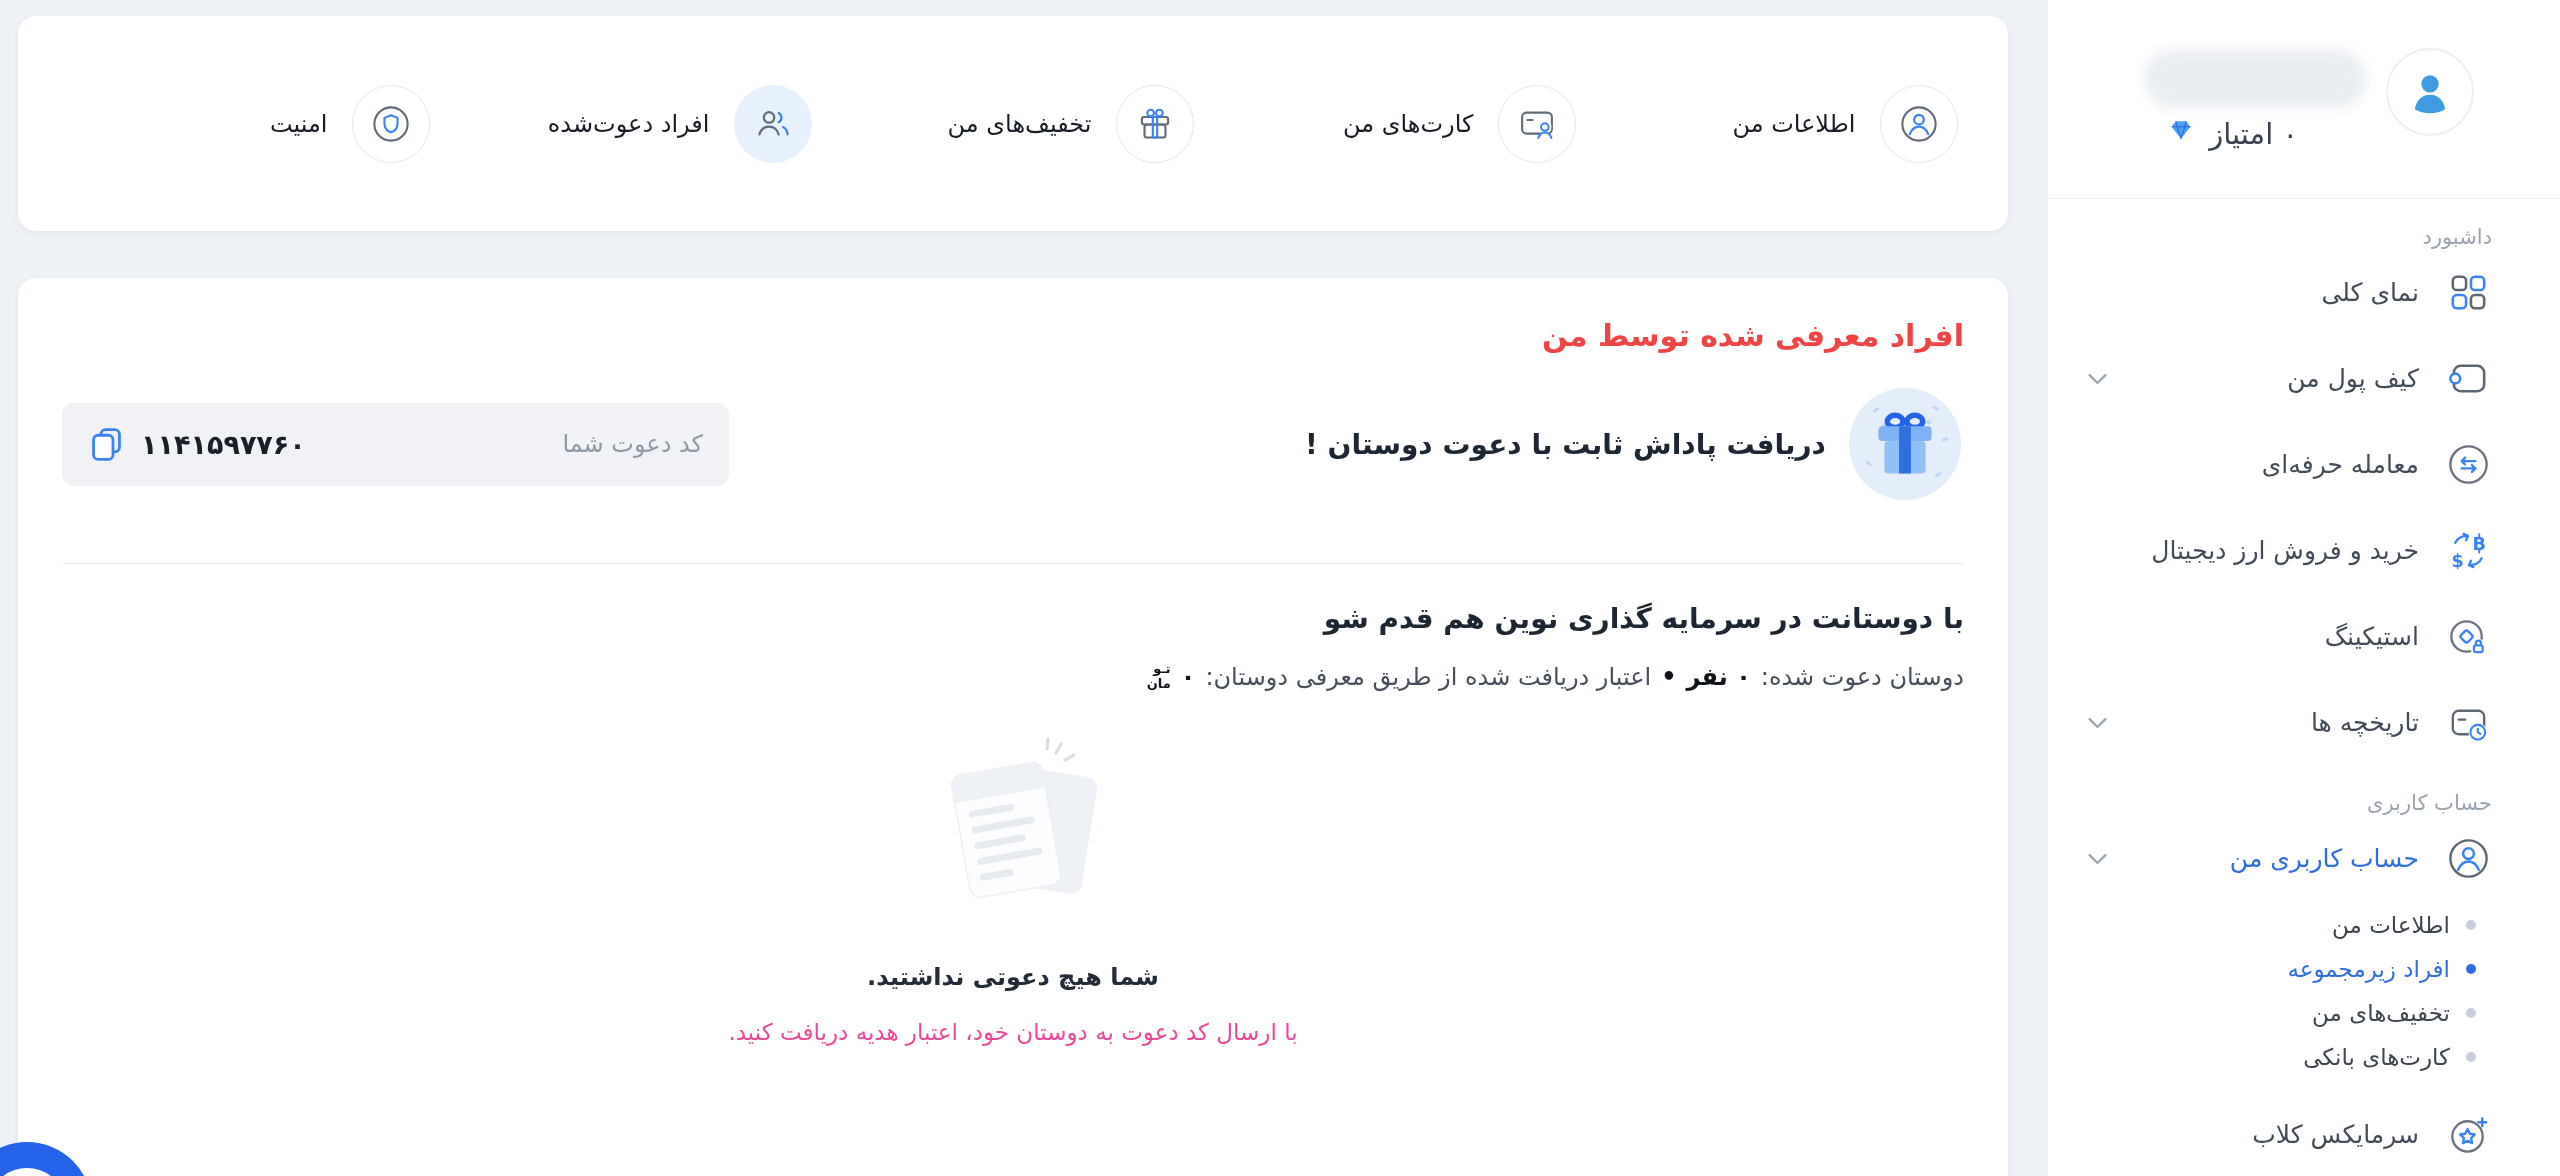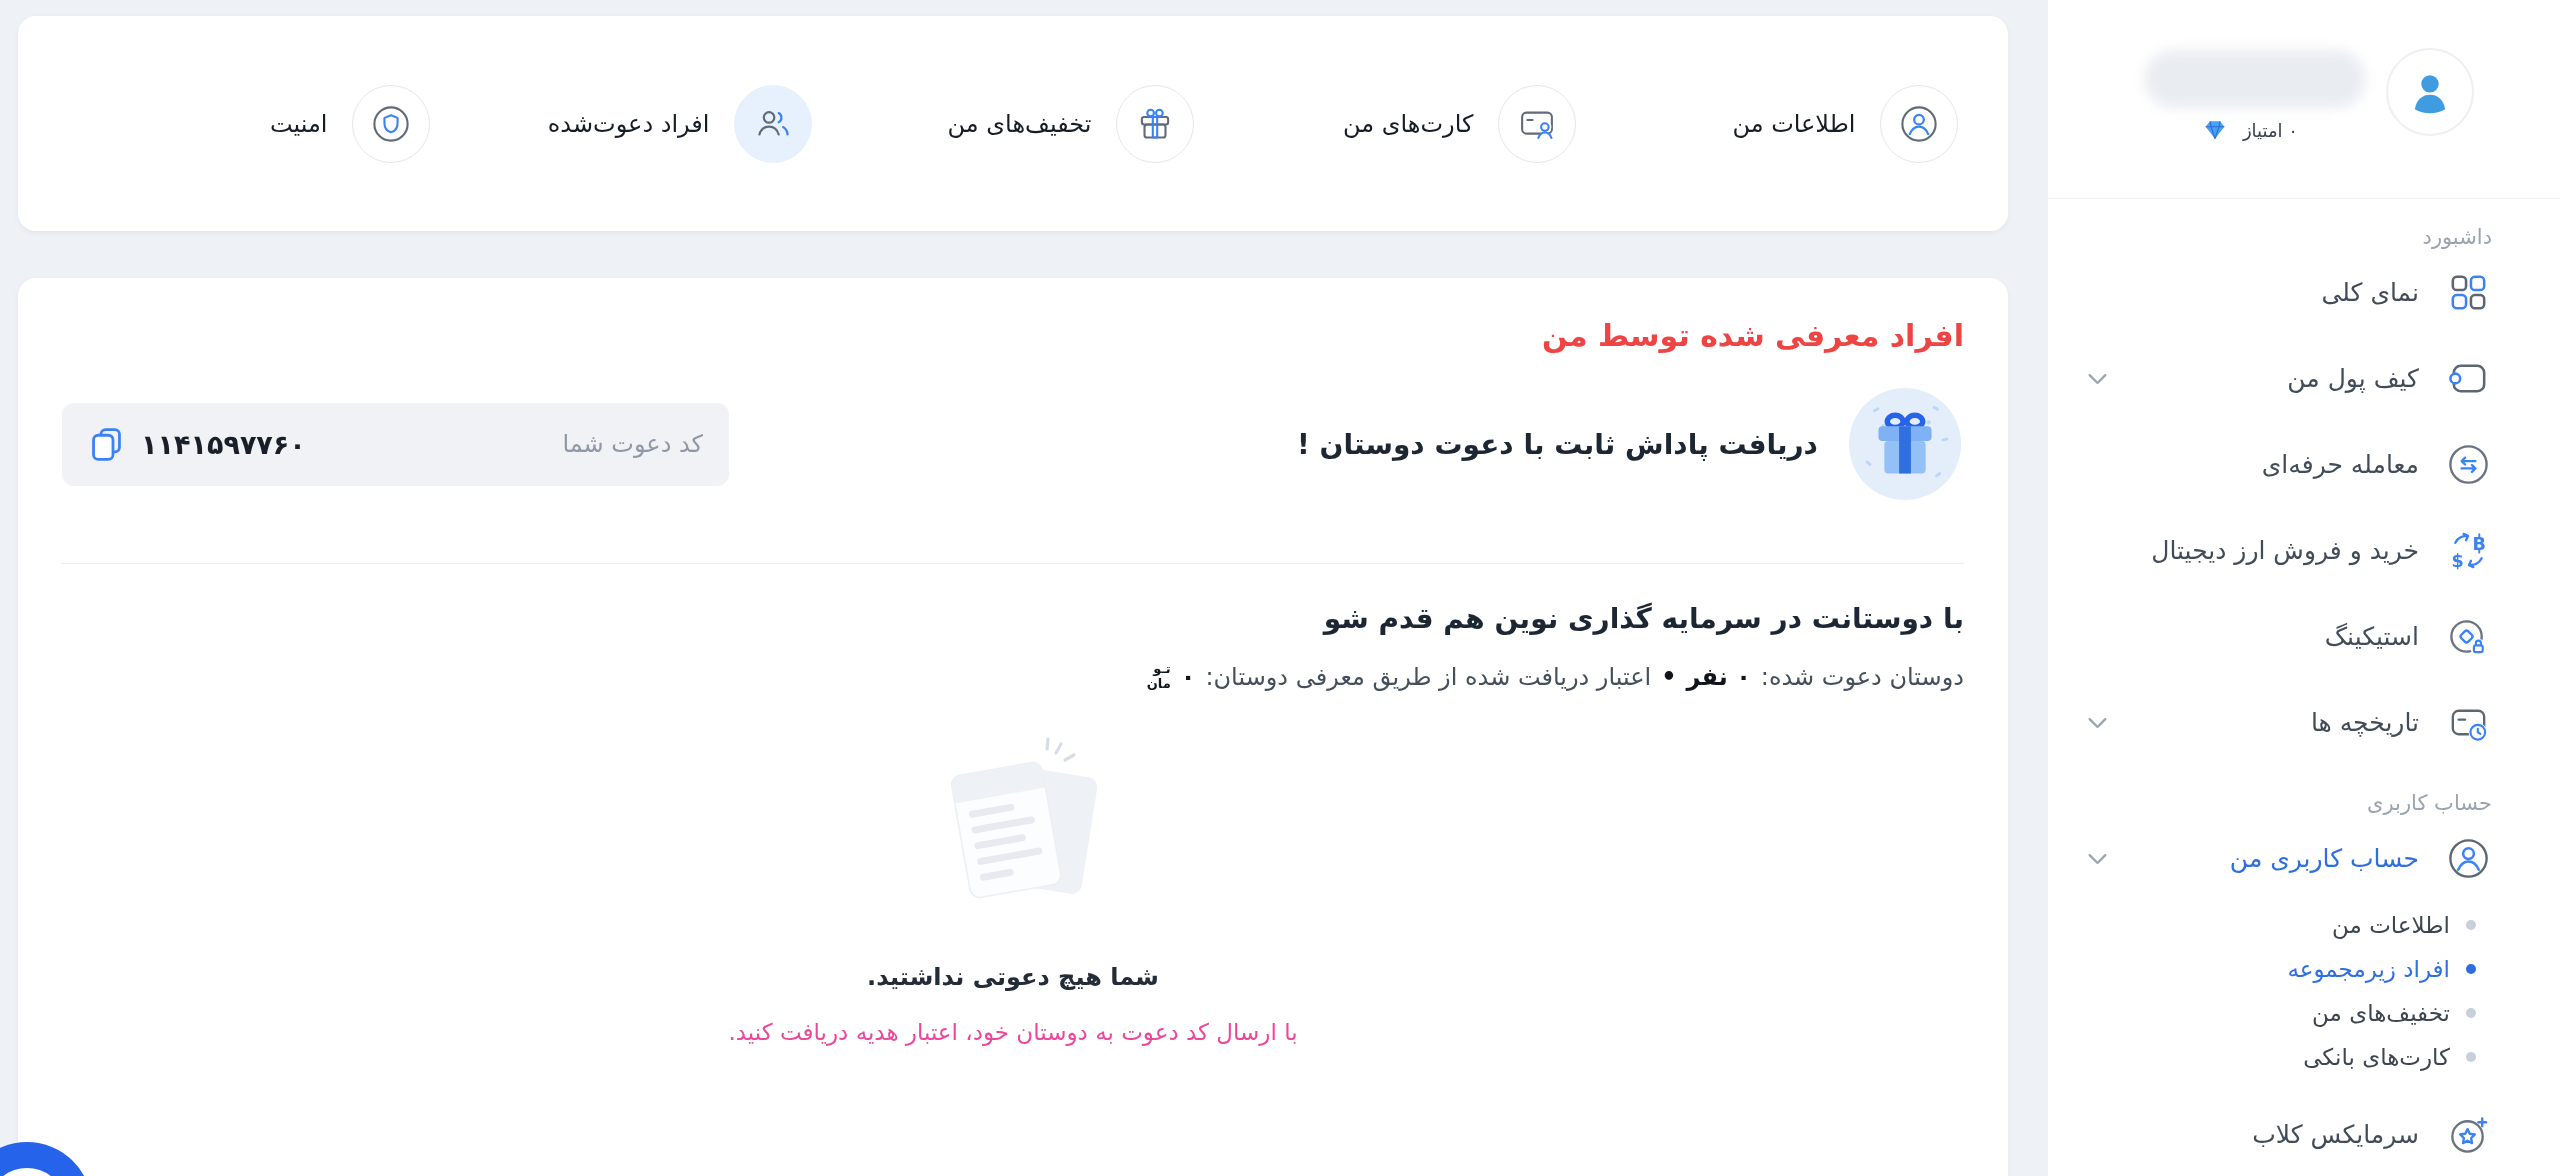--- a/index.html
+++ b/index.html
@@ -22,21 +22,21 @@
   .avatar {
     width: 88px; height: 88px; border-radius: 50%;
     border: 2px solid #eceff3; background: #fff;
     display: flex; align-items: center; justify-content: center; cursor: pointer;
   }
   .user-col { display: flex; flex-direction: column; gap: 9px; align-items: flex-start; padding-top: 2px;}
   .name-blur {
     width: 222px; height: 58px; border-radius: 999px;
     background: #e2e7ee; filter: blur(6px); opacity: .75;
   }
-  .points-row { display: flex; align-items: center; gap: 15px; font-size: 18px; color: #39424e; padding-right: 68px;}
+  .points-row { display: flex; gap: 15px; font-size: 29px; color: #39424e; padding-right: 68px;}
   .section-label { font-size: 21px; color: #9aa3b0; padding: 26px 68px 0 0; }
   .nav { display: flex; flex-direction: column; }
   .nav-item {
     display: flex; align-items: center; gap: 26px; height: 86px;
     padding: 0 68px 0 36px; cursor: pointer;
   }
   .nav-item .icon { width: 47px; height: 47px; flex-shrink: 0; }
   .nav-item .lbl { font-size: 25px; color: #424c59; flex: 1; white-space: nowrap; }
   .nav-item.active .lbl { color: #2e6ee0; }
   .chev { width: 27px; height: 27px; flex-shrink: 0; }
@@ -65,21 +65,21 @@
   .tab-label { font-size: 24px; color: #171d26; white-space: nowrap; }
   .tab-icon { width: 42px; height: 42px; }
 
   .content-card {
     margin-top: 47px; flex: 1; background: #fff;
     border-radius: 18px 18px 0 0; padding: 40px 44px 0;
     display: flex; flex-direction: column;
   }
   .page-title { font-size: 30px; font-weight: 700; color: #ef4444; }
   .banner-row { display: flex; justify-content: space-between; align-items: center; margin-top: 32px; }
-  .banner-right { display: flex; align-items: center; gap: 28px; }
+  .banner-right { display: flex; align-items: center; gap: 20px; }
   .gift-illustration { width: 118px; height: 118px; flex-shrink: 0; }
   .banner-text { font-size: 28px; font-weight: 700; color: #1d2733; }
   .code-box {
     width: 667px; height: 83px; background: #f0f2f6; border-radius: 12px;
     display: flex; align-items: center; padding: 0 26px; flex-shrink: 0;
   }
   .code-label { font-size: 24px; color: #8e98a6; }
   .code-group { display: flex; align-items: center; gap: 16px; margin-right: auto; }
   .code-value { font-size: 27px; font-weight: 600; color: #181f28; letter-spacing: 1px; }
   .copy-btn { width: 37px; height: 37px; cursor: pointer; background: none; border: none; padding: 0; }

